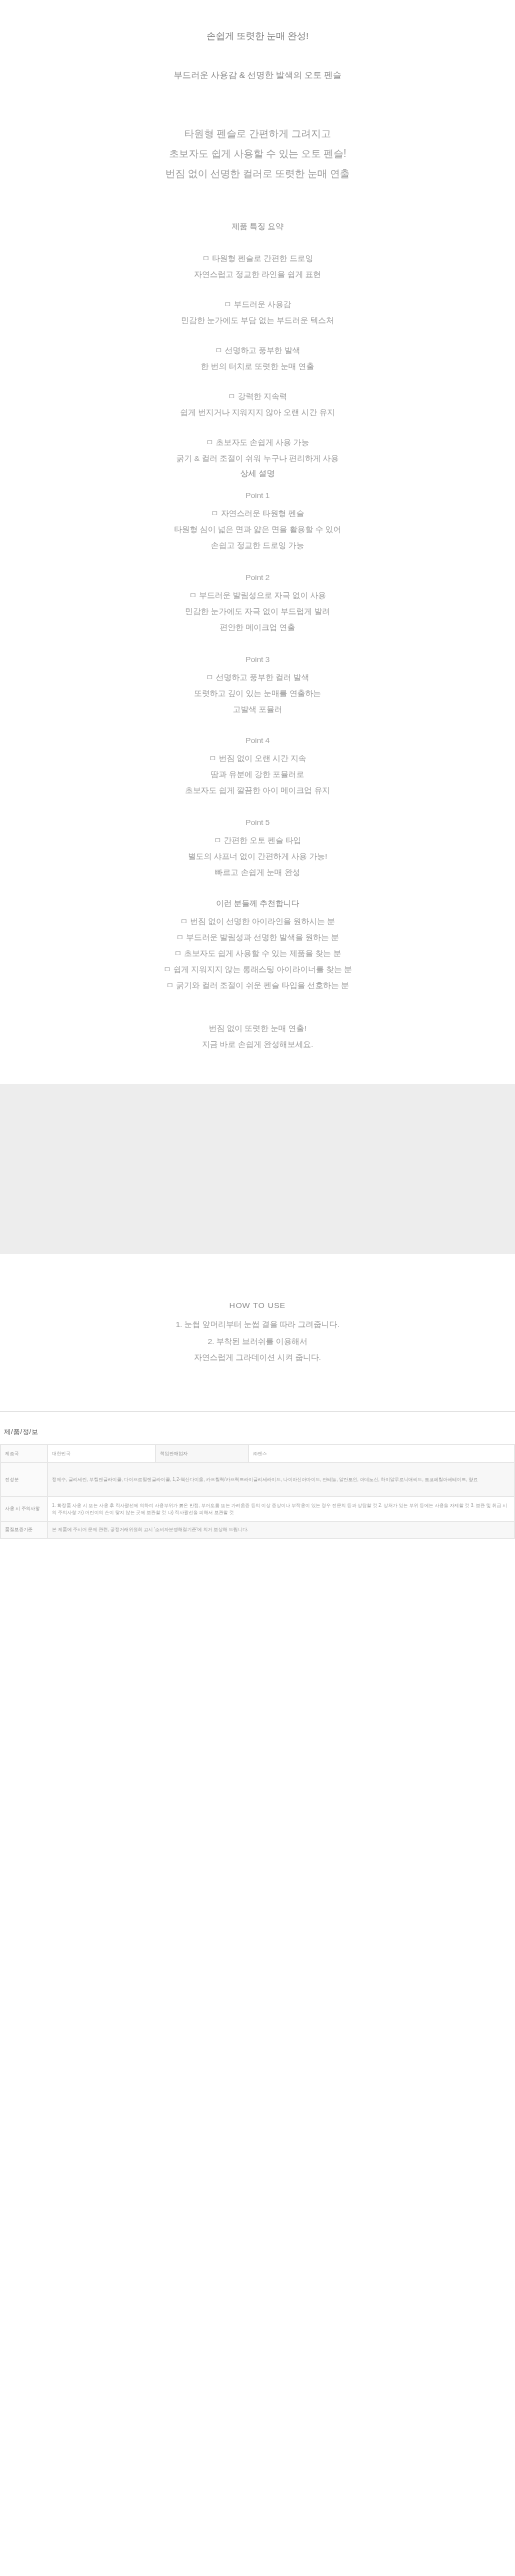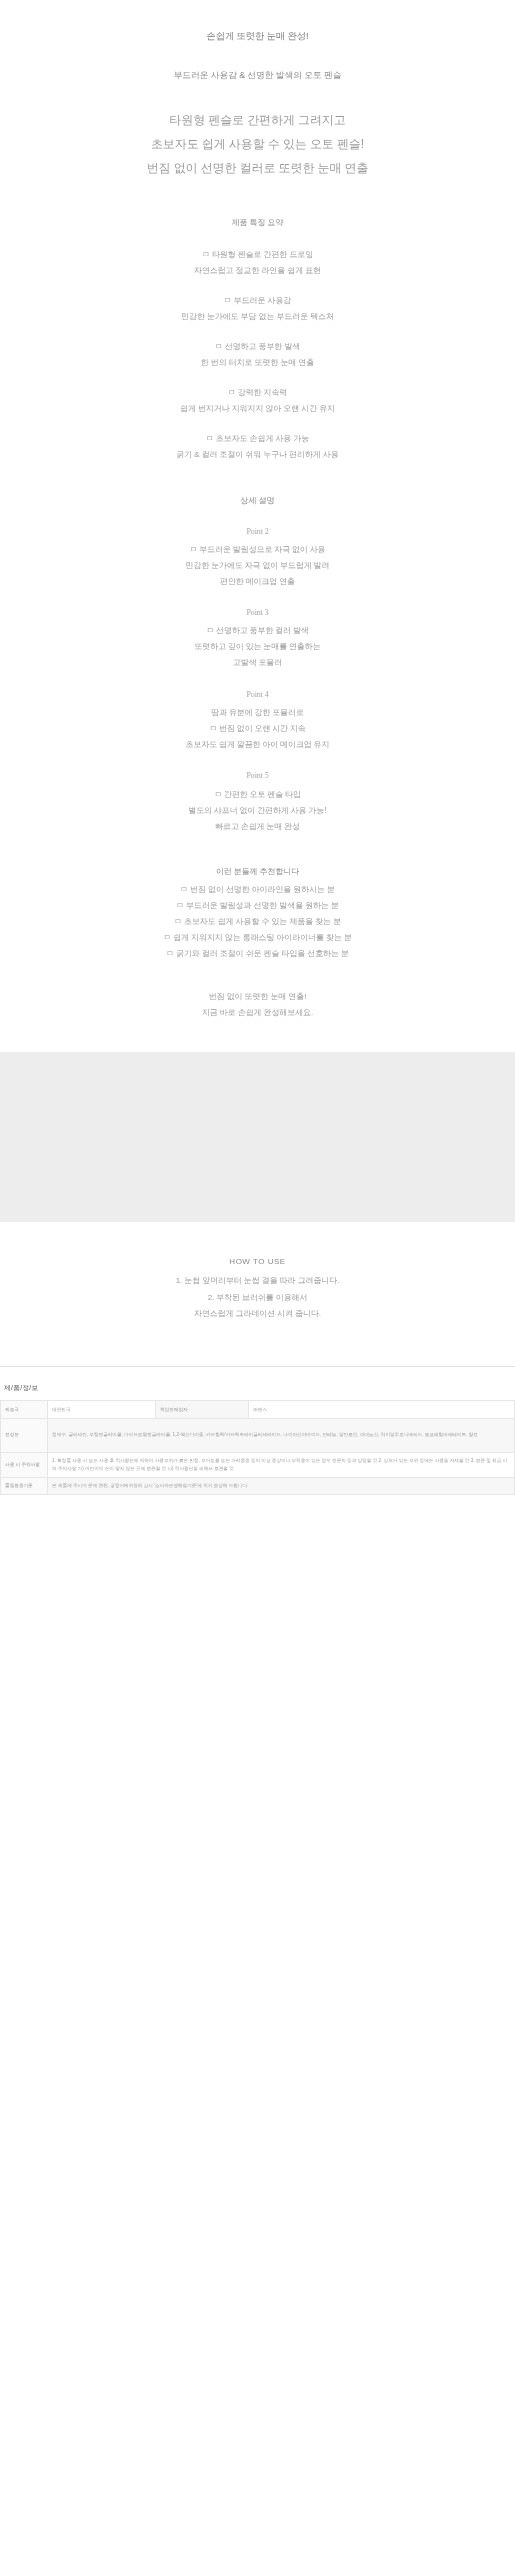--- a/index.html
+++ b/index.html
@@ -40,23 +40,23 @@
     color: #7a7a7a;
     letter-spacing: -0.1px;
   }
   .hero .subhead {
     font-size: 8.8px;
     color: #8a8a8a;
     margin-top: 24px;
     letter-spacing: -0.1px;
   }
   .hero .body {
-    font-size: 12px;
-    color: #9a9a9a;
-    margin-top: 24px;
+    font-size: 10px;
+    color: #9a9a9a;
+    margin-top: 40px;
     line-height: 2.0;
     letter-spacing: -0.1px;
   }
 
   
   .summary {
     margin-top: 30px;
     font-size: 8px;
     color: #9a9a9a;
     line-height: 2.0;
@@ -69,22 +69,20 @@
   .feature-group {
     margin-top: 14px;
     font-size: 8px;
     color: #9a9a9a;
     line-height: 2.0;
     letter-spacing: -0.1px;
   }
 
   
   .detail {
-    margin-top: 31px;
-    font-family: Liberation Serif, serif;
   }
   .detail .detail-title {
     font-size: 8.2px;
     color: #8a8a8a;
     letter-spacing: -0.1px;
   }
   .point-block {
     margin-top: 15.5px;
     font-size: 8px;
     color: #9a9a9a;
@@ -94,21 +92,21 @@
   .point-block .point-label {
     color: #a5a5a5;
     margin-bottom: 2.1px;
   }
   .point-block.first {
     margin-top: 7.2px;
   }
 
   
   .recommend {
-    margin-top: 29px;
+    margin-top: 15px;
     font-size: 8px;
     color: #9a9a9a;
     line-height: 2.0;
     letter-spacing: -0.1px;
   }
   .recommend .rec-title {
     color: #8a8a8a;
     margin-bottom: 2.1px;
   }
 
@@ -124,21 +122,21 @@
 
   
   .image-band {
     width: 515px;
     height: 170px;
     background: #ededed;
   }
 
   
   .howto {
-    padding-top: 32px;
+    padding-top: 44px;
     padding-bottom: 44px;
     text-align: center;
     font-size: 8px;
     color: #9a9a9a;
     line-height: 2.05;
     letter-spacing: -0.1px;
   }
   .howto .howto-title {
     color: #8a8a8a;
     margin-bottom: 3.1px;
@@ -237,39 +235,45 @@
   </section>
 
   <section class="sec feature-group">
     <span class="line">ㅁ 초보자도 손쉽게 사용 가능</span>
     <span class="line">굵기 &amp; 컬러 조절이 쉬워 누구나 편리하게 사용</span>
   </section>
 
   <section class="sec detail">
     <div class="detail-title line">상세 설명</div>
 
+    <div class="point-block first">
+      <div class="point-label line">Point 1</div>
+      <span class="line">ㅁ 자연스러운 타원형 펜슬</span>
+      <span class="line">타원형 심이 넓은 면과 얇은 면을 활용할 수 있어</span>
+      <span class="line">손쉽고 정교한 드로잉 가능</span>
+    </div>
 
     <div class="point-block">
       <div class="point-label line">Point 2</div>
       <span class="line">ㅁ 부드러운 발림성으로 자극 없이 사용</span>
       <span class="line">민감한 눈가에도 자극 없이 부드럽게 발려</span>
       <span class="line">편안한 메이크업 연출</span>
     </div>
 
     <div class="point-block">
       <div class="point-label line">Point 3</div>
       <span class="line">ㅁ 선명하고 풍부한 컬러 발색</span>
       <span class="line">또렷하고 깊이 있는 눈매를 연출하는</span>
       <span class="line">고발색 포뮬러</span>
     </div>
 
     <div class="point-block">
       <div class="point-label line">Point 4</div>
+      <span class="line">ㅁ 번짐 없이 오랜 시간 지속</span>
       <span class="line">땀과 유분에 강한 포뮬러로</span>
-      <span class="line">ㅁ 번짐 없이 오랜 시간 지속</span>
       <span class="line">초보자도 쉽게 깔끔한 아이 메이크업 유지</span>
     </div>
 
     <div class="point-block">
       <div class="point-label line">Point 5</div>
       <span class="line">ㅁ 간편한 오토 펜슬 타입</span>
       <span class="line">별도의 샤프너 없이 간편하게 사용 가능!</span>
       <span class="line">빠르고 손쉽게 눈매 완성</span>
     </div>
   </section>

